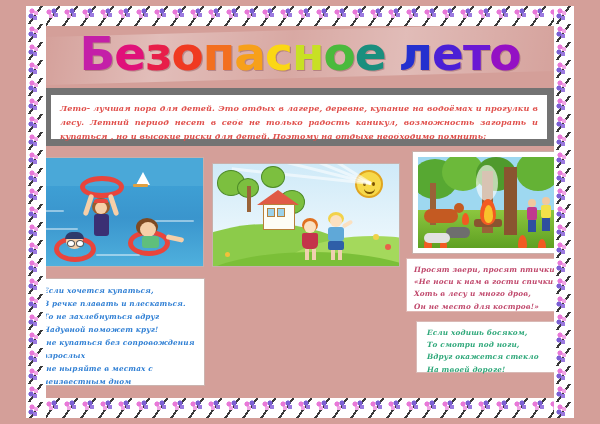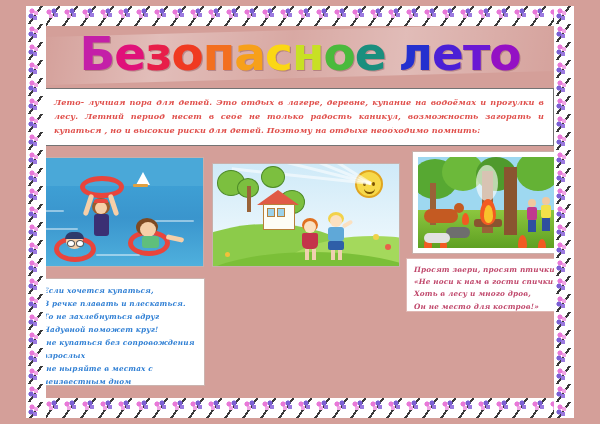--- a/index.html
+++ b/index.html
@@ -102,21 +102,21 @@
   .sp { width: 13px; }
 
   
   #intro-box {
     position: absolute;
     left: 44px;
     top: 88px;
     width: 510px;
     height: 58px;
     background: #ffffff;
-    border: 1px solid #737373;
+    border: 7px solid #737373;
     box-sizing: border-box;
     padding: 6px 9px 12px 9px;
     z-index: 3;
   }
   #intro-text {
     margin: 0;
     font-family: "DejaVu Serif", serif;
     font-style: italic;
     font-weight: bold;
     font-size: 8.1px;
@@ -373,14 +373,20 @@
   </div>
 
 
   <div class="verse" id="verse-fire">
     <p>Просят звери, просят птички:
 «Не носи к нам в гости спички!
 Хоть в лесу и много дров,
 Он не место для костров!»</p>
   </div>
 
+  <div class="verse" id="verse-barefoot">
+    <p>Если ходишь босяком,
+То смотри под ноги,
+ Вдруг окажется стекло
+На твоей дороге!</p>
+  </div>
 
 </div>
 
 </body></html>

